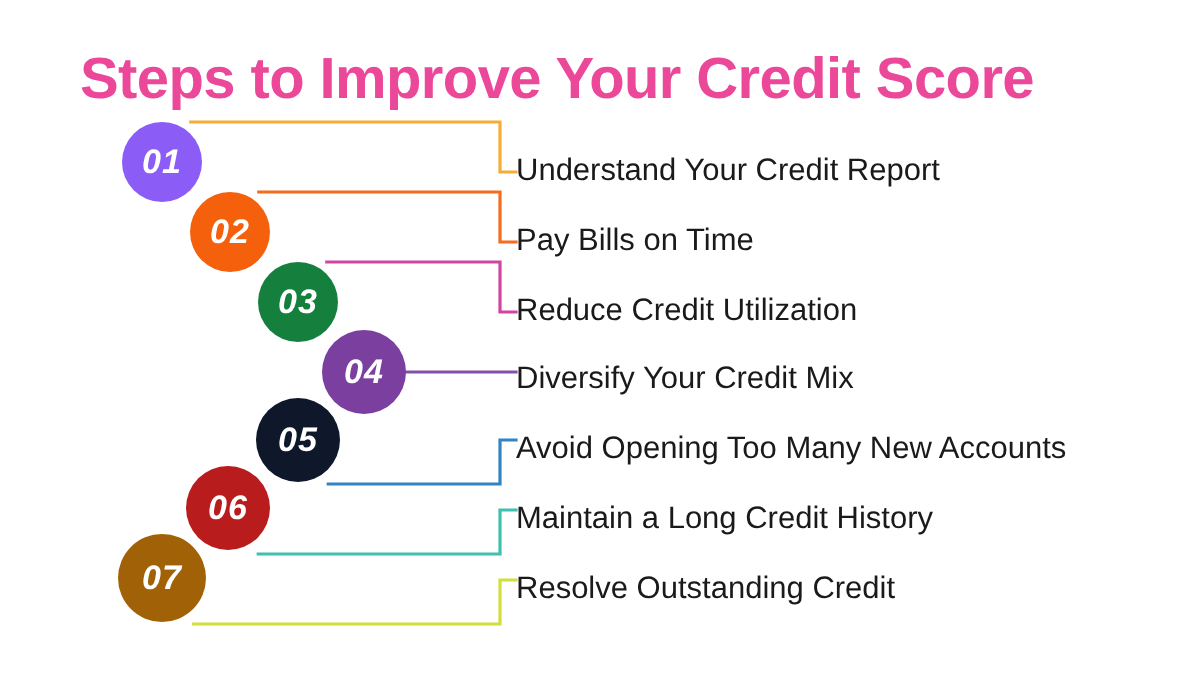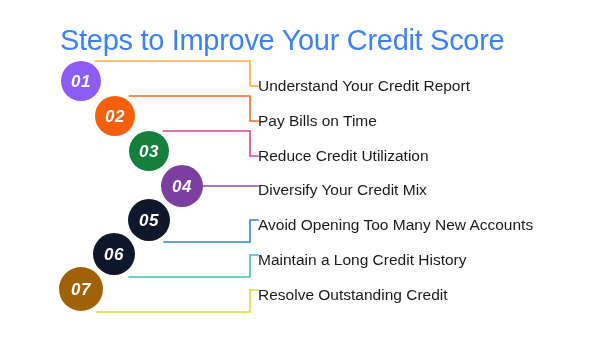--- a/index.html
+++ b/index.html
@@ -19,26 +19,25 @@
     position: relative;
     width: 600px;
     height: 337px;
   }
 
   #page-title {
     position: absolute;
     left: 40px;
     top: 2px;
     font-size: 29px;
-    font-weight: normal;
-    color: #3b82f6;
+    font-weight: bold;
+    color: #ec4899;
     letter-spacing: -0.3px;
     white-space: nowrap;
     line-height: 38px;
-    margin-left: 20px;
   }
 
   #connector-layer {
     position: absolute;
     left: 0;
     top: 0;
     width: 600px;
     height: 337px;
   }
 
@@ -95,21 +94,21 @@
       </div>
       <div class="step-circle" style="left: 129px; top: 131px; width: 40px; height: 40px; background: #15803d; z-index: 12;">
         <span class="step-number">03</span>
       </div>
       <div class="step-circle" style="left: 161px; top: 165px; width: 42px; height: 42px; background: rgb(123, 63, 160); z-index: 13;">
         <span class="step-number">04</span>
       </div>
       <div class="step-circle" style="left: 128px; top: 199px; width: 42px; height: 42px; background: #0f172a; z-index: 14;">
         <span class="step-number">05</span>
       </div>
-      <div class="step-circle" style="left: 93px; top: 233px; width: 42px; height: 42px; background: #0f172a; z-index: 15;">
+      <div class="step-circle" style="left: 93px; top: 233px; width: 42px; height: 42px; background: #b91c1c; z-index: 15;">
         <span class="step-number">06</span>
       </div>
       <div class="step-circle" style="left: 59px; top: 267px; width: 44px; height: 44px; background: #a16207; z-index: 16;">
         <span class="step-number">07</span>
       </div>
     </div>
 
   <div id="label-layer">
       <div class="step-label" style="left: 258px; top: 78px;">Understand Your Credit Report</div>
       <div class="step-label" style="left: 258px; top: 113px;">Pay Bills on Time</div>

